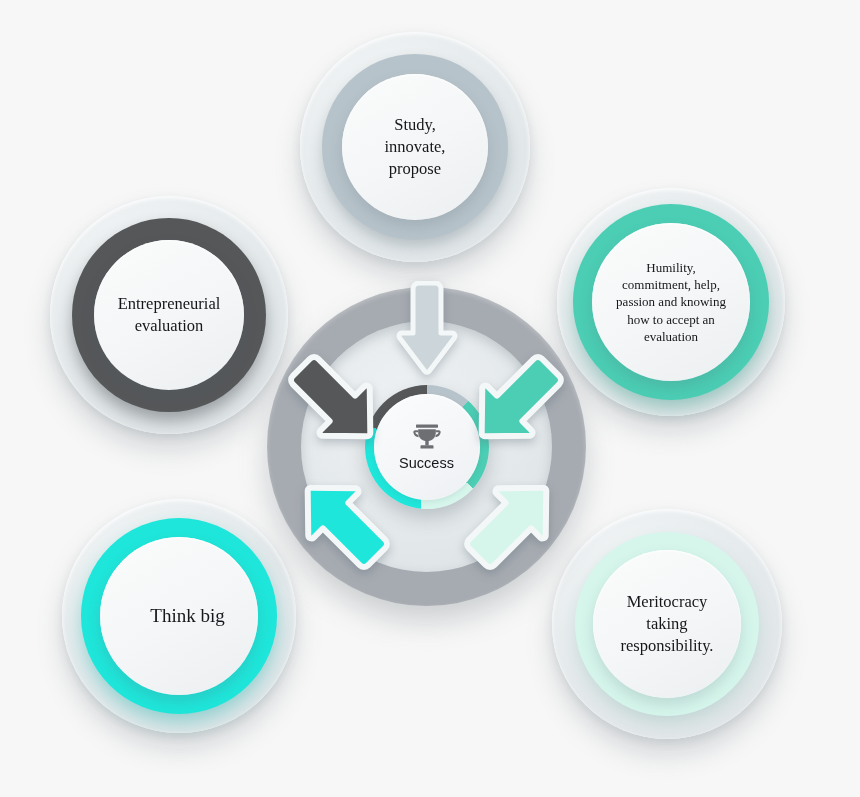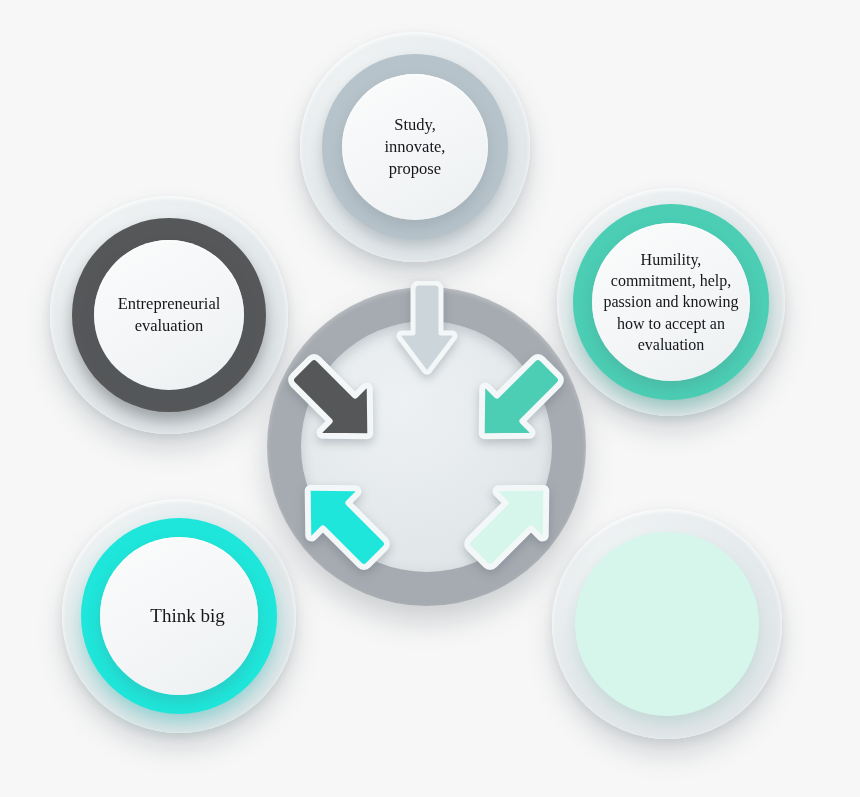--- a/index.html
+++ b/index.html
@@ -73,21 +73,21 @@
   #node-entrepreneurial       { left: 50px;  top: 196px; width: 238px; height: 238px; }
   #node-entrepreneurial .ring { inset: 22px; background: #555759;
                                 box-shadow: 0 9px 16px rgba(40,45,50,0.38); }
   #node-entrepreneurial .face { inset: 44px; }
   #node-entrepreneurial .label{ font-size: 16.5px; }
 
   #node-humility        { left: 557px; top: 188px; width: 228px; height: 228px; }
   #node-humility .ring  { inset: 16px; background: #4bceb4;
                           box-shadow: 0 9px 16px rgba(30,140,120,0.35); }
   #node-humility .face  { inset: 35px; }
-  #node-humility .label { font-size: 16px; }
+  #node-humility .label { font-size: 13px; }
 
   #node-thinkbig        { left: 62px;  top: 499px; width: 234px; height: 234px; }
   #node-thinkbig .ring  { inset: 19px; background: #1fe6da;
                           box-shadow: 0 9px 18px rgba(20,170,165,0.38); }
   #node-thinkbig .face  { inset: 38px; }
   #node-thinkbig .label { font-size: 19px; margin-left: 17px; }
 
   #node-meritocracy        { left: 552px; top: 509px; width: 230px; height: 230px; }
   #node-meritocracy .ring  { inset: 23px; background: #d6f6ec;
                              box-shadow: 0 8px 15px rgba(130,180,170,0.30); }
@@ -196,25 +196,45 @@
     <div class="halo"></div>
     <div class="ring"></div>
     <div class="face">
       <span class="label">Think big</span>
     </div>
   </div>
 
   <div class="node" id="node-meritocracy">
     <div class="halo"></div>
     <div class="ring"></div>
+    <div class="face">
+      <span class="label">Meritocracy
+taking
+responsibility.</span>
+    </div>
   </div>
 
   <div id="hub">
     <div id="hub-inner"></div>
 
+    <div id="success">
+      <div id="success-face">
+        <span id="trophy-icon">
+          <svg width="34" height="30" viewBox="0 0 34 30" aria-hidden="true">
+            <rect x="6" y="2.5" width="22" height="3.2" rx="0.6" fill="#6d6f72"></rect>
+            <path d="M8.2 7.2 h17.6 v3.4 c0 4.9 -3.6 8.6 -8.8 8.6 s-8.8 -3.7 -8.8 -8.6 z" fill="#6d6f72"></path>
+            <path d="M8.4 8.2 h-3.1 c-1.5 0 -2.2 1.1 -1.9 2.5 c0.5 2.6 2.6 4.4 5.2 4.5 l-0.2 -2.2 c-1.6 -0.2 -2.7 -1.2 -3 -2.4 c-0.08 -0.3 0.06 -0.45 0.35 -0.45 h2.65 z" fill="#6d6f72"></path>
+            <path d="M25.6 8.2 h3.1 c1.5 0 2.2 1.1 1.9 2.5 c-0.5 2.6 -2.6 4.4 -5.2 4.5 l0.2 -2.2 c1.6 -0.2 2.7 -1.2 3 -2.4 c0.08 -0.3 -0.06 -0.45 -0.35 -0.45 h-2.65 z" fill="#6d6f72"></path>
+            <rect x="15.3" y="18.4" width="3.4" height="5" fill="#6d6f72"></rect>
+            <path d="M11.4 23.2 h11.2 c0.5 0 0.9 0.4 0.9 0.9 v2.3 h-13 v-2.3 c0 -0.5 0.4 -0.9 0.9 -0.9 z" fill="#6d6f72"></path>
+          </svg>
+        </span>
+        <span id="success-label">Success</span>
+      </div>
+    </div>
 
     <svg class="arrow" style="left:128px; top:-6px;" width="64" height="96" viewBox="0 0 64 96">
       <path d="M24 2 h16 a6 6 0 0 1 6 6 v44 h11 a3 3 0 0 1 2.3 4.9 L34.4 90 a3 3 0 0 1 -4.8 0 L4.7 56.9 A3 3 0 0 1 7 52 h11 V8 a6 6 0 0 1 6 -6 z" fill="#ccd6da" stroke="#f4f7f8" stroke-width="5" stroke-linejoin="round"></path>
     </svg>
 
     <svg class="arrow" style="left:16px; top:62px;" width="106" height="106" viewBox="0 0 106 106">
       <g transform="rotate(-45 53 53)">
         <path d="M41 4 h24 a6 6 0 0 1 6 6 v52 h13 a3.2 3.2 0 0 1 2.4 5.3 L55.5 99 a3.2 3.2 0 0 1 -5 0 L19.6 67.3 A3.2 3.2 0 0 1 22 62 h13 V10 a6 6 0 0 1 6 -6 z" fill="#555759" stroke="#f4f7f8" stroke-width="6" stroke-linejoin="round"></path>
       </g>
     </svg>

